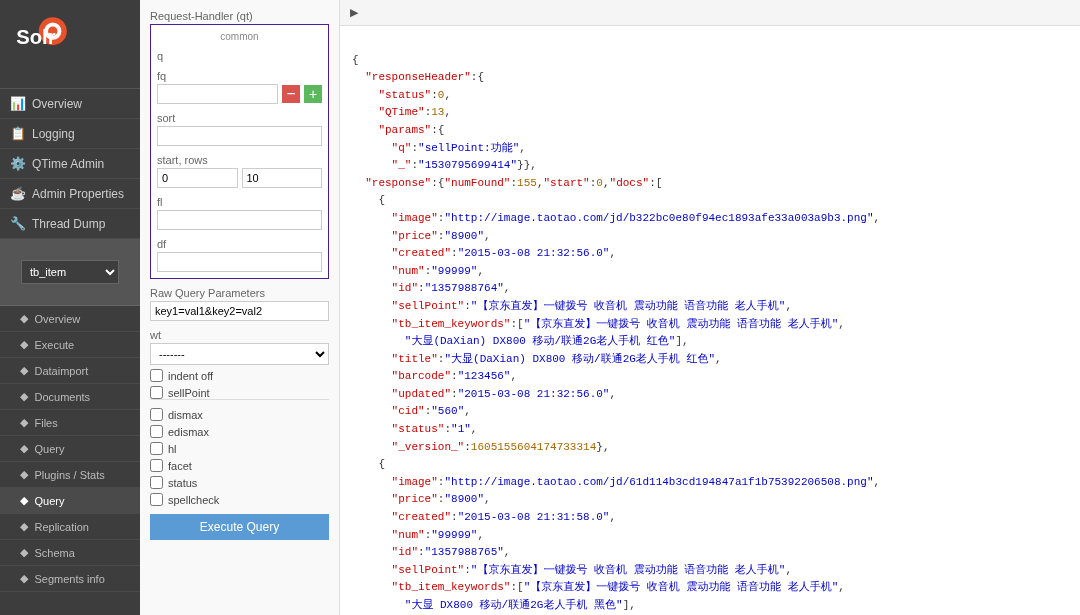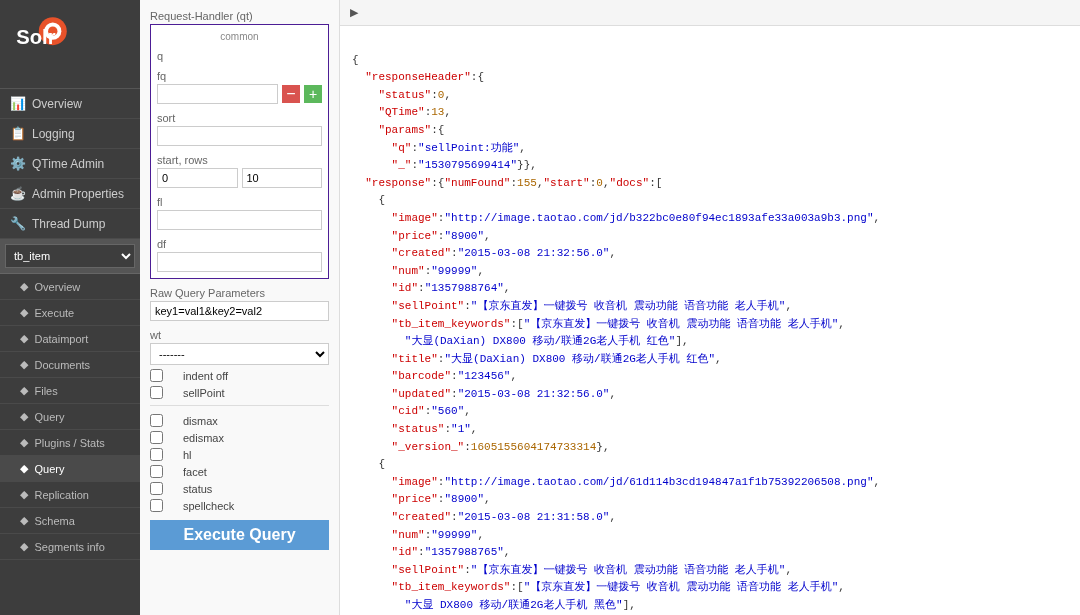--- a/index.html
+++ b/index.html
@@ -35,21 +35,21 @@
       color: #ccc;
       font-size: 12px;
       border-bottom: 1px solid #4a4a4a;
       gap: 6px;
     }
     #sidebar .nav-item .icon { font-size: 13px; width: 16px; text-align: center; }
 
     
     .core-selector {
       background: #555;
-      padding: 5px;
+      padding: 21px;
       border-bottom: 1px solid #666;
     }
     .core-selector select {
       width: 100%;
       background: #3d3d3d;
       color: #fff;
       border: 1px solid #666;
       padding: 4px 4px;
       font-size: 11px;
     }
@@ -162,36 +162,36 @@
       width: 100%;
       border: 1px solid #ccc;
       padding: 3px 4px;
       font-size: 11px;
       background: #fff;
     }
 
     .checkbox-row {
       display: flex;
       align-items: center;
-      gap: 20px;
+      gap: 5px;
       margin-top: 4px;
       font-size: 11px;
       color: #444;
     }
 
     .execute-btn {
       width: 100%;
       background: #5b9bd5;
       color: white;
       border: none;
       padding: 6px;
       cursor: pointer;
-      font-size: 16px;
+      font-size: 12px;
       margin-top: 8px;
-      font-weight: bold;
+      font-weight: normal;
       text-align: center;
     }
 
     
     #json-panel {
       flex: 1;
       display: flex;
       flex-direction: column;
       overflow: hidden;
     }
@@ -368,21 +368,21 @@
 
       <div class="checkbox-row">
         <input type="checkbox" style="">
         <span>indent off</span>
       </div>
       <div class="checkbox-row">
         <input type="checkbox" style="">
         <span>sellPoint</span>
       </div>
 
-      <div style="margin-top:6px; border-top:1px solid #ddd; padding-top:4px;">
+      <div style="border-top:1px solid #ddd; padding-top:4px;">
         <div class="checkbox-row">
           <input type="checkbox" style="">
           <span>dismax</span>
         </div>
         <div class="checkbox-row">
           <input type="checkbox" style="">
           <span>edismax</span>
         </div>
         <div class="checkbox-row">
           <input type="checkbox" style="">

